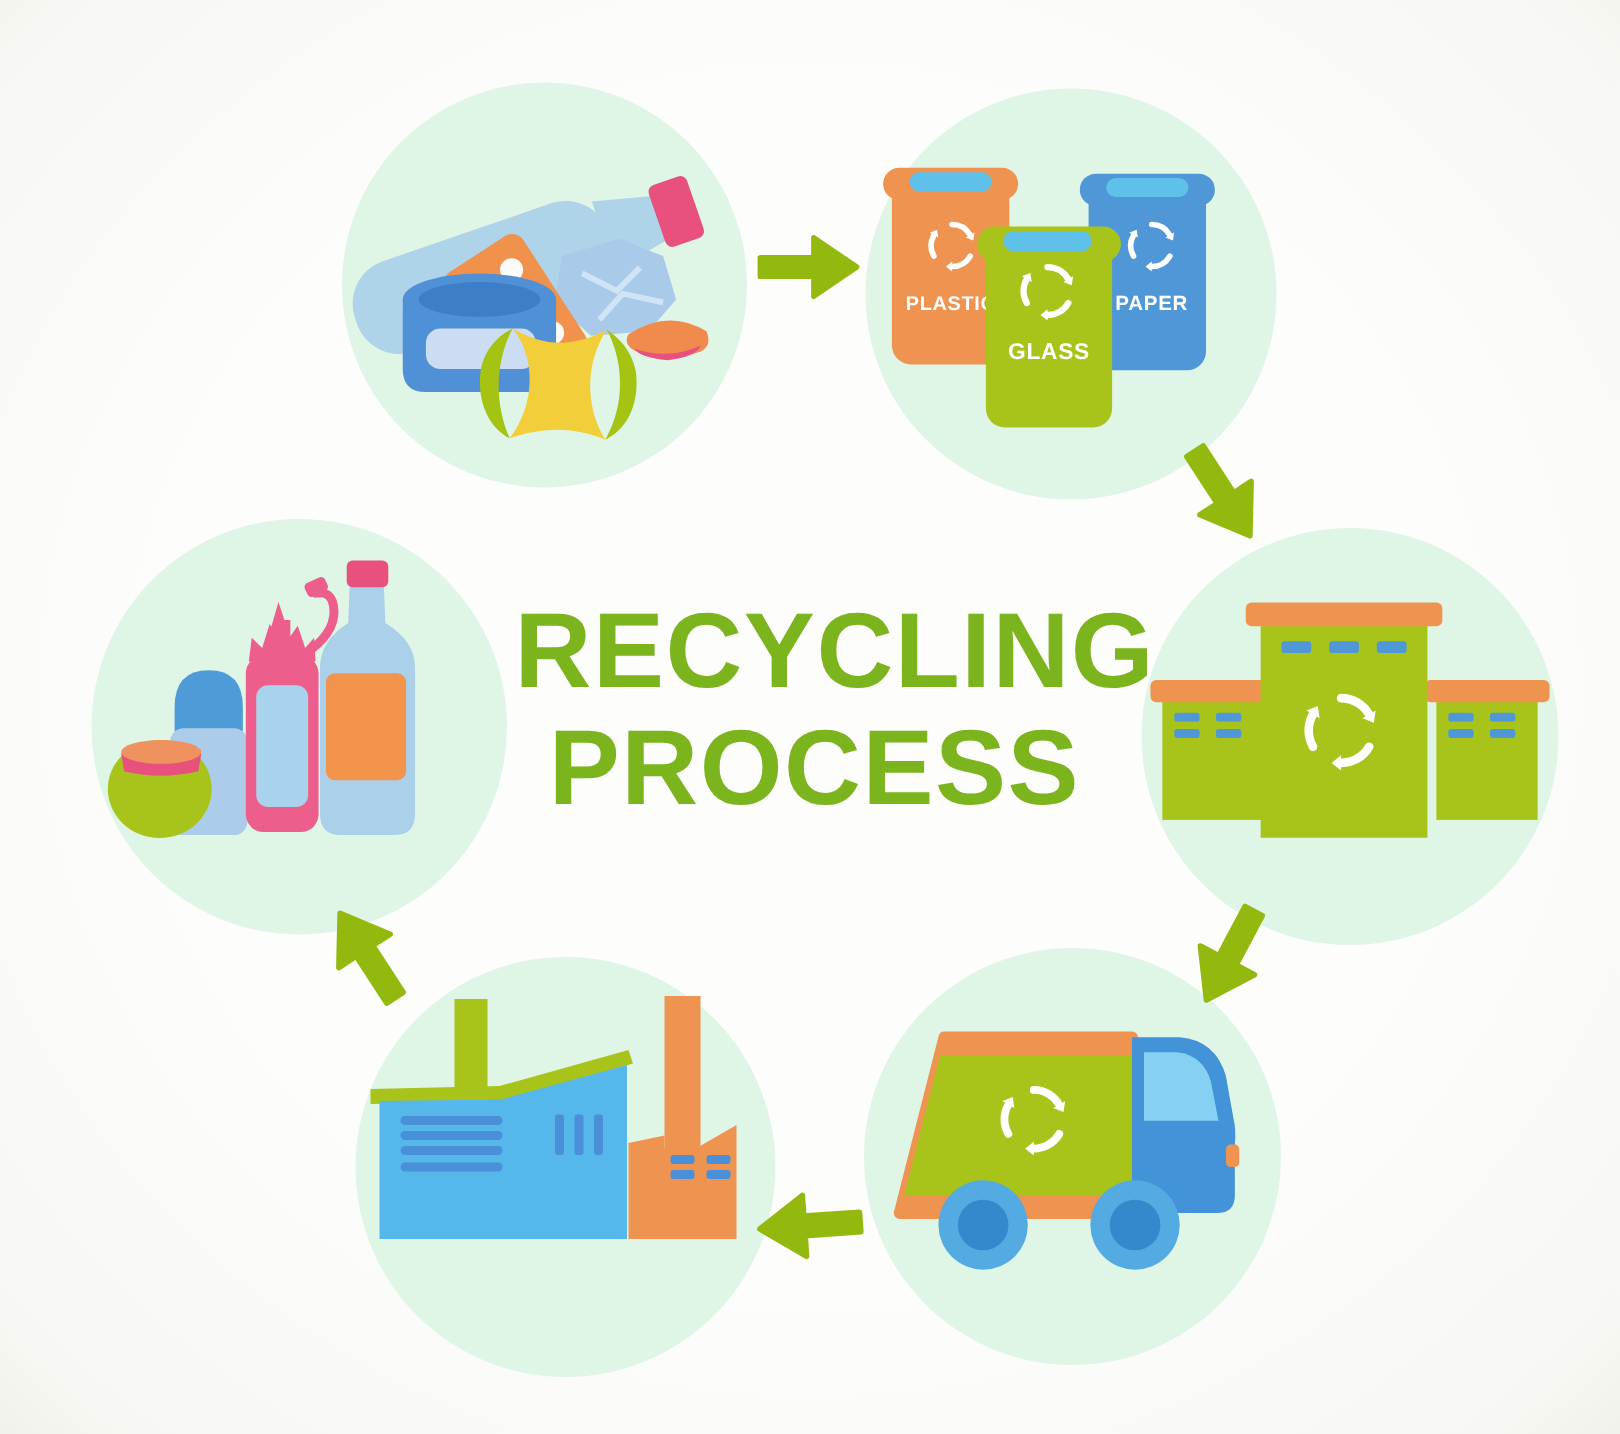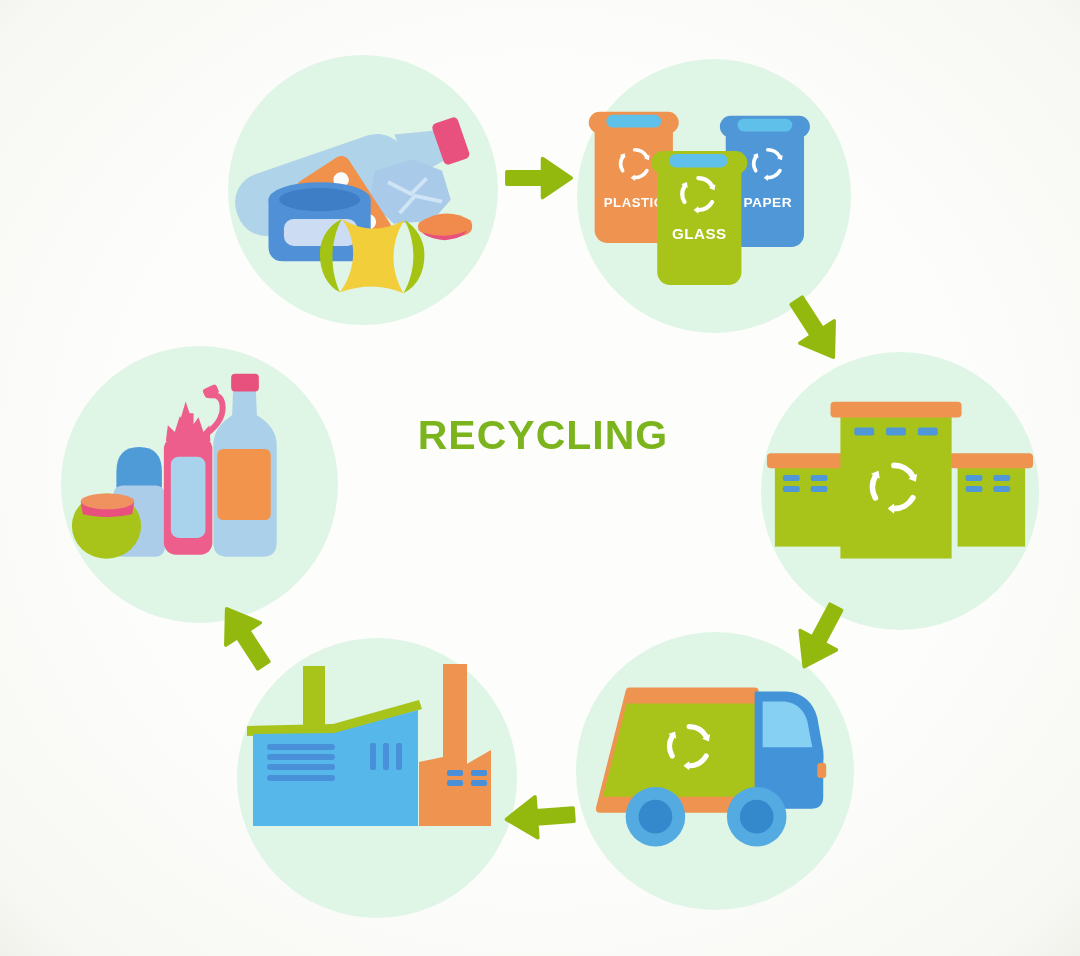--- a/index.html
+++ b/index.html
@@ -19,21 +19,21 @@
     border-radius:50%;
     background:#dff5e6;
   }
   .stage-circle svg{position:absolute;left:0;top:0;width:100%;height:100%;}
   .title{
     position:absolute;
     left:343px;top:396px;width:400px;
     text-align:center;
     color:#7cb41e;
     font-weight:bold;
-    font-size:41px;
+    font-size:71px;
     line-height:78px;
     letter-spacing:1px;
     user-select:none;
   }
   .flow-arrow{position:absolute;overflow:visible;}
   .flow-arrow polygon{
     fill:#93b90f;stroke:#93b90f;stroke-width:5;stroke-linejoin:round;
   }
   .bin-label{
     fill:#ffffff;
@@ -61,20 +61,21 @@
         <polygon points="84.4,41.7 86.3,29 72.5,37" transform="rotate(240 50 50)"></polygon>
       </g>
     </symbol>
   </defs>
 </svg>
 
 <div class="canvas">
 
   <div class="title">
     <div>RECYCLING</div>
+    <div>PROCESS</div>
   </div>
 
   <div class="stage-circle" style="left:228px;top:55px;width:270px;height:270px;">
     <svg viewBox="0 0 280 280">
       <g transform="rotate(-19 125 122)">
         <rect x="2" y="92" width="185" height="66" rx="31" fill="#afd3e8"></rect>
         <polygon points="183,100 224,110 224,142 183,150" fill="#afd3e8"></polygon>
         <rect x="222" y="103" width="28" height="45" rx="5" fill="#e8517e"></rect>
       </g>
       <g>

